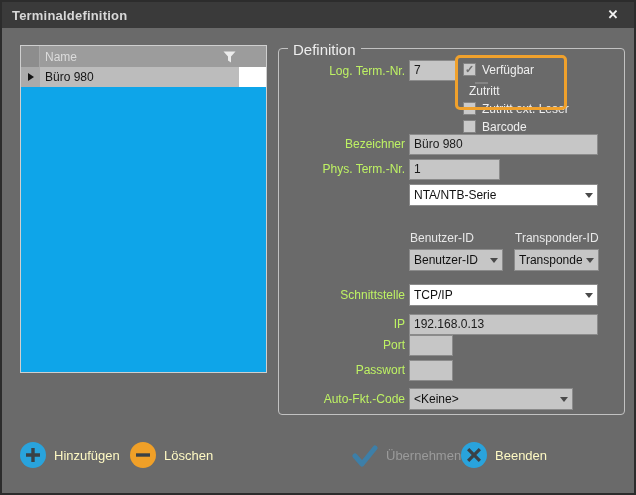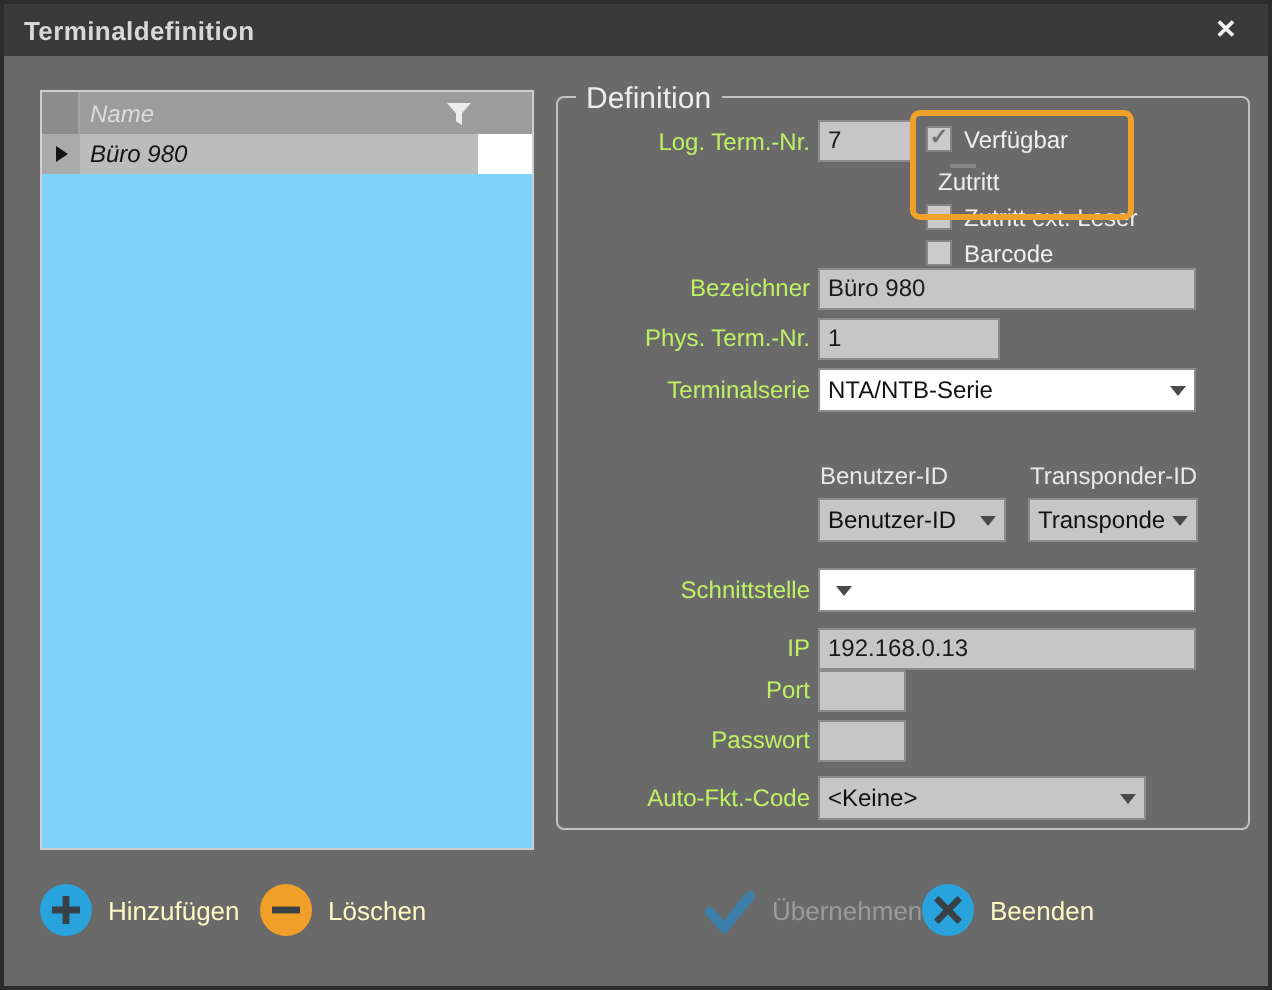--- a/index.html
+++ b/index.html
@@ -15,22 +15,22 @@
   }
   .titlebar .title { font-size:13px; font-weight:bold; letter-spacing:.2px; }
   .titlebar .close {
     margin-left:auto; color:#f2f2f2; font-size:13px; font-weight:bold;
     width:22px; text-align:center; cursor:default; line-height:22px;
   }
   .body { position:relative; width:632px; height:465px; }
 
   
   .term-list {
-    position:absolute; left:18px; top:17px; width:247px; height:380px;
-    background:#7dd3fc; border:1px solid #cfcfcf;font-style:italic;
+    position:absolute; left:18px; top:17px; width:247px; height:328px;
+    background:#0ea5e9; border:1px solid #cfcfcf;
   }
   .list-header { display:flex; height:21px; }
   .sel-col-h { width:19px; background:#8d8d8d; border-right:1px solid #a5a5a5; }
   .name-col-h {
     width:199px; background:#9c9c9c; color:#dcdcdc; font-size:12px;
     display:flex; align-items:center; padding-left:5px;
   }
   .name-col-h .funnel { margin-left:auto; margin-right:3px; display:flex; align-items:center; }
   .rest-col-h { flex:1; background:#9c9c9c; }
   .list-row { display:flex; height:20px; }
@@ -168,21 +168,20 @@
         <span class="cbox"></span>
         <span class="cblabel">Barcode</span>
       </div>
 
       <span class="flabel" style="top:88px;">Bezeichner</span>
       <span class="tfield" style="left:130px; top:85px; width:189px;">Büro 980</span>
 
       <span class="flabel" style="top:113px;">Phys. Term.-Nr.</span>
       <span class="tfield" style="left:130px; top:110px; width:91px;">1</span>
 
-      <span class="flabel" style="top:139px;">Terminalserie</span>
       <div class="combo white" style="left:130px; top:135px; width:189px;">
         <span class="cval">NTA/NTB-Serie</span>
         <span class="arrow">
             <i></i>
           </span>
       </div>
 
       <span class="colhead" style="left:131px; top:182px;">Benutzer-ID</span>
       <span class="colhead" style="left:236px; top:182px;">Transponder-ID</span>
 
@@ -194,20 +193,21 @@
       </div>
       <div class="combo gray" style="left:235px; top:200px; width:85px;">
         <span class="cval">Transponder-</span>
         <span class="arrow">
             <i></i>
           </span>
       </div>
 
       <span class="flabel" style="top:239px;">Schnittstelle</span>
       <div class="combo white" style="left:130px; top:235px; width:189px;">
+        <span class="cval">TCP/IP</span>
         <span class="arrow">
             <i></i>
           </span>
       </div>
 
       <span class="flabel" style="top:268px;">IP</span>
       <span class="tfield" style="left:130px; top:265px; width:189px;">192.168.0.13</span>
 
       <span class="flabel" style="top:289px;">Port</span>
       <span class="tfield" style="left:130px; top:286px; width:44px;"></span>

